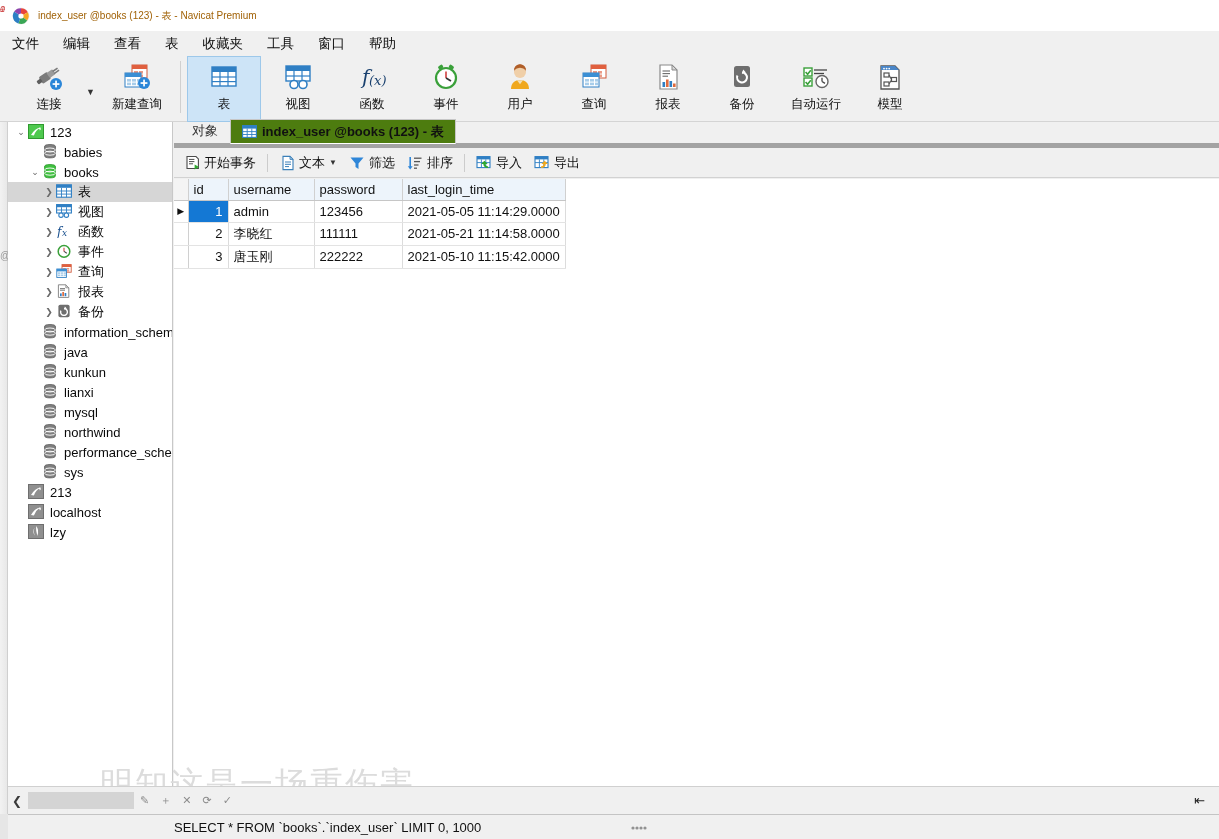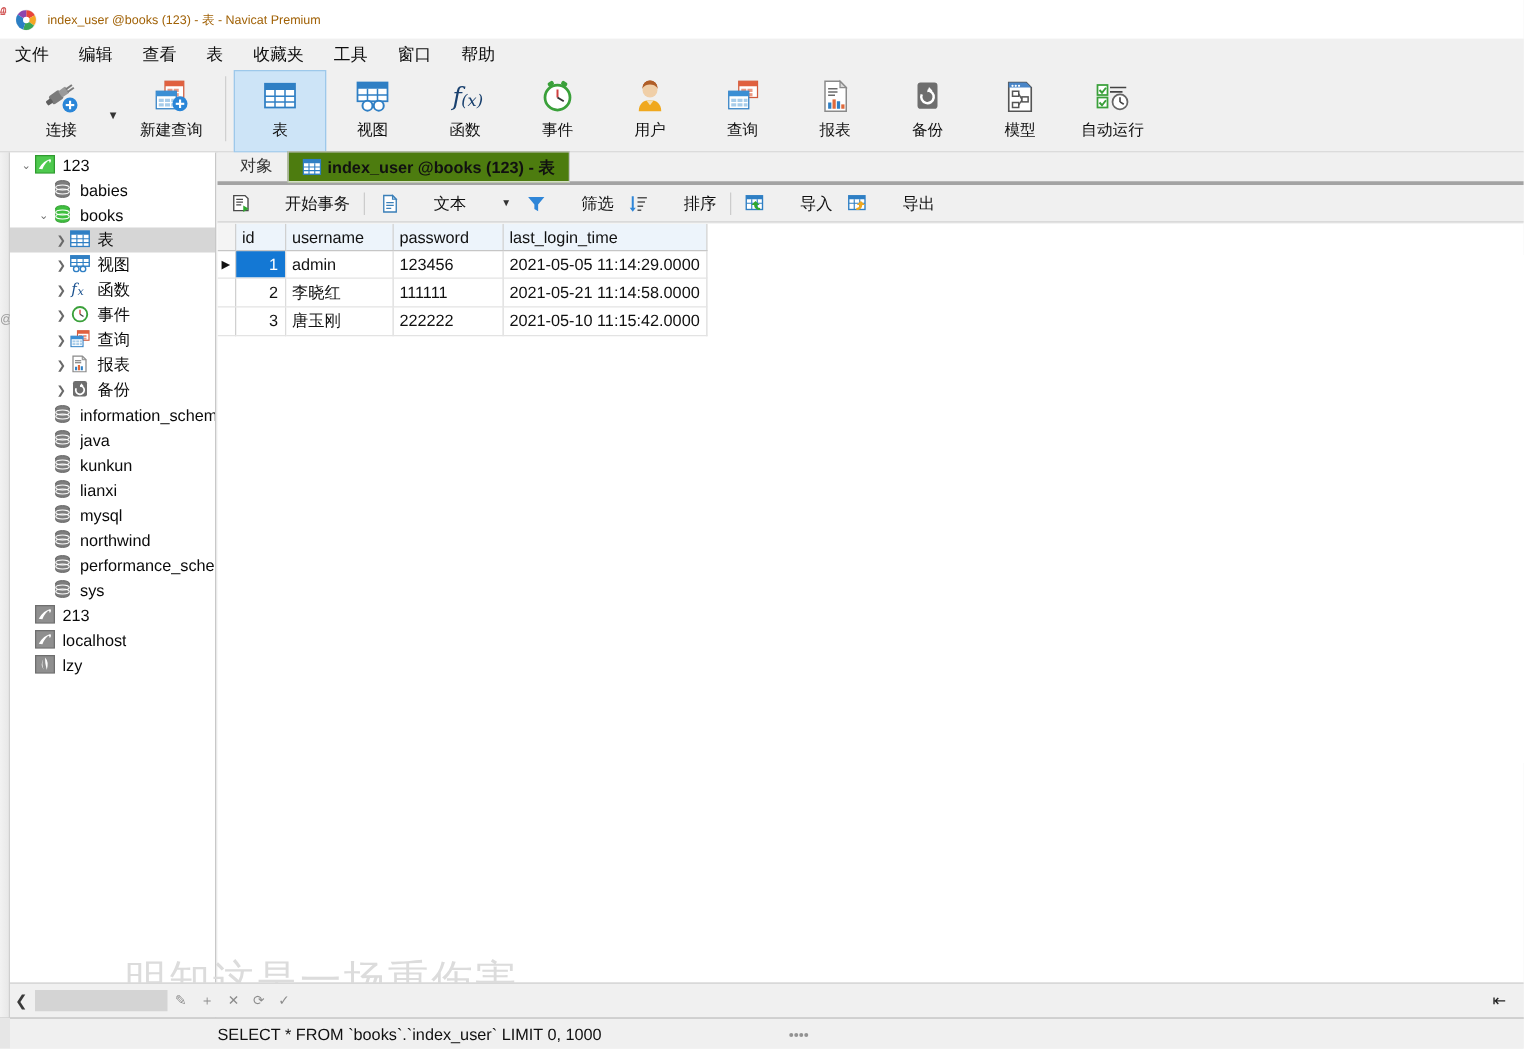--- a/index.html
+++ b/index.html
@@ -73,21 +73,21 @@
   }
   .tnode .tic { width: 18px; height: 16px; flex: none; margin-right: 4px; position: relative; }
   .tnode .tlb { overflow: hidden; }
 
   
   .sb-left-arrow { position: absolute; left: 10px; top: 793px; font-size: 12px; color: #444; }
 
   
   .tabstrip {
     position: absolute; left: 174px; top: 122px; width: 1045px; height: 26px;
-    background: #f0f0f0; border-bottom: 3px solid #a3a3a3;
+    background: #f0f0f0; border-bottom: 5px solid #a3a3a3;
     display: flex; align-items: flex-end;
   }
   .tab {
     height: 25px; display: flex; align-items: center; padding: 0 11px;
     font-size: 13px; color: #333; cursor: default; white-space: nowrap;
     border: 1px solid transparent;
   }
   .tab.act {
     background: #4d7c0f; color: #111;
     border: 1px solid #c6c6c6; border-bottom: 1px solid #ffffff;
@@ -97,21 +97,21 @@
   .tab .tabic { width: 15px; height: 13px; margin-right: 5px; flex: none; }
 
   
   .gridbar {
     position: absolute; left: 174px; top: 148px; width: 1045px; height: 30px;
     background: #f0f0f0; border-bottom: 1px solid #d2d2d2;
     display: flex; align-items: center;
   }
   .gb {
     display: flex; align-items: center; height: 24px; padding: 0 6px;
-    font-size: 13px; color: #111; cursor: default; white-space: nowrap; gap: 24px;
+    font-size: 13px; color: #111; cursor: default; white-space: nowrap;
   }
   .gb .gic { width: 17px; height: 16px; margin-right: 3px; flex: none; display: flex; align-items: center; justify-content: center;}
   .gb-sep { width: 1px; height: 18px; background: #cccccc; margin: 0 5px; }
   .gb .dcar { font-size: 8px; color: #333; margin-left: 4px; }
 
   
   .gridwrap {
     position: absolute; left: 174px; top: 179px; width: 1045px; height: 607px;
     background: #ffffff; overflow: hidden;
   }
@@ -381,56 +381,56 @@
           <path d="M16 9.5 a5 5 0 1 1 -4.6 3" fill="none" stroke="#fff" stroke-width="2"></path>
           <path d="M17.2 6.6 l-1.4 4.2 l4.2 -1.2 z" fill="#fff"></path>
         </svg>
       </span>
       <span class="lb">备份</span>
     </div>
 
     <div class="rb">
       <span class="ic">
         <svg width="32" height="28" viewBox="0 0 32 28">
+          <rect x="4" y="5" width="8" height="8" fill="#fff" stroke="#3aa03a" stroke-width="1.4"></rect>
+          <path d="M5.6 9 l2 2.2 l3.2 -4" fill="none" stroke="#3aa03a" stroke-width="1.6"></path>
+          <rect x="4" y="15" width="8" height="8" fill="#fff" stroke="#3aa03a" stroke-width="1.4"></rect>
+          <path d="M5.6 19 l2 2.2 l3.2 -4" fill="none" stroke="#3aa03a" stroke-width="1.6"></path>
+          <g stroke="#444" stroke-width="1.3">
+            <line x1="14" y1="7" x2="27" y2="7"></line>
+              <line x1="14" y1="10.5" x2="24" y2="10.5"></line>
+          </g>
+          <circle cx="22" cy="18.5" r="6" fill="#fff" stroke="#666" stroke-width="1.4"></circle>
+          <line x1="22" y1="18.5" x2="22" y2="14.8" stroke="#444" stroke-width="1.3"></line>
+          <line x1="22" y1="18.5" x2="25" y2="20.4" stroke="#444" stroke-width="1.3"></line>
+        </svg>
+      </span>
+      <span class="lb">自动运行</span>
+    </div>
+
+    <div class="rb">
+      <span class="ic">
+        <svg width="32" height="28" viewBox="0 0 32 28">
           <path d="M7 3 h14 l4 4 v19 h-18 z" fill="#fff" stroke="#555" stroke-width="1.3"></path>
           <path d="M7 3 h14 l4 4 h-18 z" fill="#4a86c8"></path>
           <g fill="#fff">
               <circle cx="10" cy="5.6" r="0.9"></circle>
               <circle cx="12.6" cy="5.6" r="0.9"></circle>
               <circle cx="15.2" cy="5.6" r="0.9"></circle>
             </g>
           <rect x="10" y="10" width="5" height="4" fill="#fff" stroke="#555" stroke-width="1.2"></rect>
           <rect x="17.5" y="14.5" width="5" height="4" fill="#fff" stroke="#555" stroke-width="1.2"></rect>
           <rect x="10" y="19" width="5" height="4" fill="#fff" stroke="#555" stroke-width="1.2"></rect>
           <g stroke="#555" stroke-width="1.1">
             <line x1="15" y1="12" x2="17.5" y2="16.5"></line>
               <line x1="15" y1="21" x2="17.5" y2="17"></line>
           </g>
         </svg>
       </span>
       <span class="lb">模型</span>
-    </div>
-
-    <div class="rb">
-      <span class="ic">
-        <svg width="32" height="28" viewBox="0 0 32 28">
-          <rect x="4" y="5" width="8" height="8" fill="#fff" stroke="#3aa03a" stroke-width="1.4"></rect>
-          <path d="M5.6 9 l2 2.2 l3.2 -4" fill="none" stroke="#3aa03a" stroke-width="1.6"></path>
-          <rect x="4" y="15" width="8" height="8" fill="#fff" stroke="#3aa03a" stroke-width="1.4"></rect>
-          <path d="M5.6 19 l2 2.2 l3.2 -4" fill="none" stroke="#3aa03a" stroke-width="1.6"></path>
-          <g stroke="#444" stroke-width="1.3">
-            <line x1="14" y1="7" x2="27" y2="7"></line>
-              <line x1="14" y1="10.5" x2="24" y2="10.5"></line>
-          </g>
-          <circle cx="22" cy="18.5" r="6" fill="#fff" stroke="#666" stroke-width="1.4"></circle>
-          <line x1="22" y1="18.5" x2="22" y2="14.8" stroke="#444" stroke-width="1.3"></line>
-          <line x1="22" y1="18.5" x2="25" y2="20.4" stroke="#444" stroke-width="1.3"></line>
-        </svg>
-      </span>
-      <span class="lb">自动运行</span>
     </div>
   </div>
 
   <div class="sideedge">
     <span class="at">@</span>
   </div>
 
   <div class="sidebar">
     <div id="tree-host">
         <div class="tnode" style="padding-left: 6px;">

